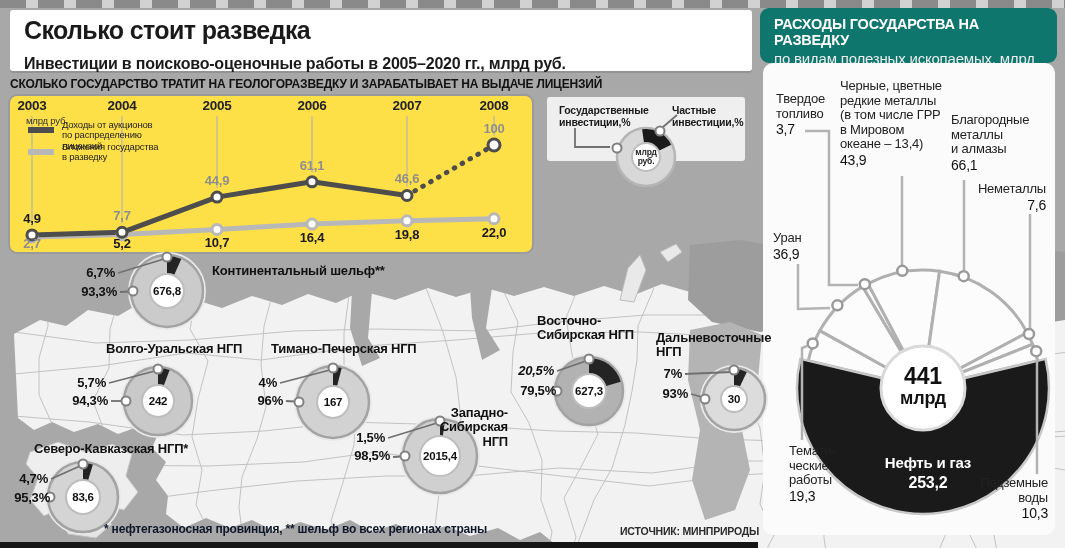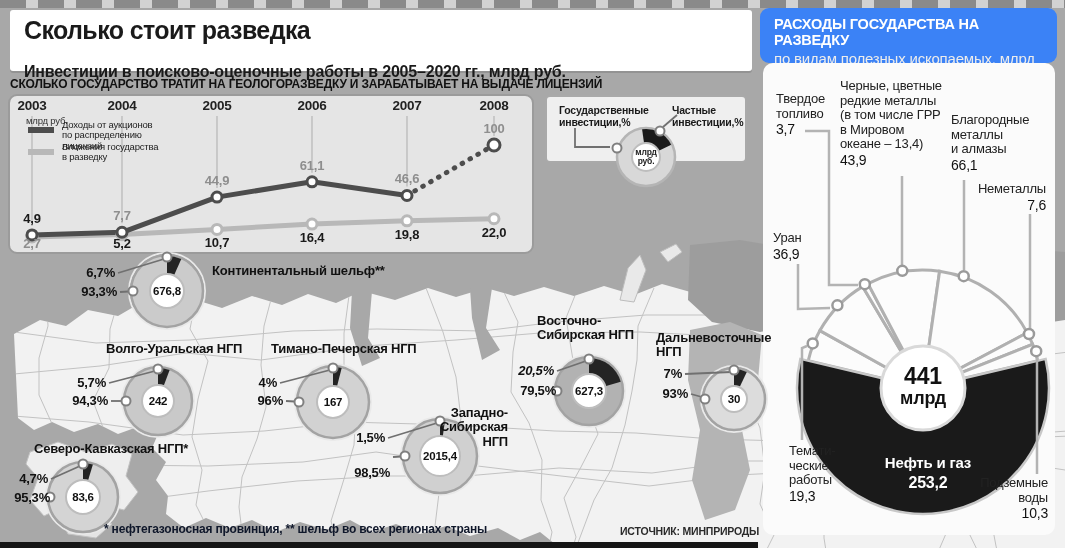--- a/index.html
+++ b/index.html
@@ -4,30 +4,30 @@
 <style>
   html,body{margin:0;padding:0;background:#777;}
   #canvas{position:relative;width:1065px;height:548px;overflow:hidden;background:#a8a8a8;
           font-family:"Liberation Sans",sans-serif;color:#1a1a1a;letter-spacing:-0.2px;}
   .abs{position:absolute;}
   #top-strip{left:0;top:0;width:1065px;height:8px;
      background:repeating-linear-gradient(90deg,#8a8a8a 0 26px,#d2d2d2 26px 38px);}
   #title-box{left:10px;top:10px;width:742px;height:61px;background:#fff;border-radius:3px;
      padding:6px 14px;box-sizing:border-box;box-shadow:0 2px 0 rgba(0,0,0,.12);}
   #page-title{font-size:25px;font-weight:800;letter-spacing:-0.6px;}
-  #page-subtitle{font-size:16px;font-weight:600;margin-top:18px;}
+  #page-subtitle{font-size:16px;font-weight:600;margin-top:10px;}
   #kicker{left:10px;top:77px;width:740px;font-size:12px;font-weight:700;color:#111;}
-  #chart-panel{left:8px;top:94px;width:526px;height:160px;background:#e5e5e5;
+  #chart-panel{left:8px;top:94px;width:526px;height:160px;background:#fde047;
      border:2px solid #9b9b9b;border-radius:9px;box-sizing:border-box;}
   #chart-svg{display:block;}
   .chart-leg{position:absolute;font-size:9.5px;line-height:1.08;color:#222;width:100px;}
   #legend-box{left:545px;top:95px;width:202px;height:68px;background:#efefef;
      border:2px solid #a9a9a9;border-radius:5px;box-sizing:border-box;}
   .leg-label{position:absolute;font-size:10.5px;font-weight:600;line-height:1.15;white-space:pre-line;}
-  #rp-header{left:760px;top:8px;width:297px;height:55px;background:#3b82f6;border-radius:9px;
+  #rp-header{left:760px;top:8px;width:297px;height:55px;background:#0f766e;border-radius:9px;
      color:#fff;padding:8px 14px;box-sizing:border-box;}
   #rp-title{font-size:14.5px;font-weight:700;letter-spacing:-0.2px;}
   #rp-subtitle{font-size:15px;color:#ececec;margin-top:2px;}
   #right-panel{left:763px;top:63px;width:292px;height:472px;background:#fbfbfb;border-radius:10px;}
   svg.layer{position:absolute;left:0;top:0;pointer-events:none;}
   .rgn-name{position:absolute;font-size:13px;font-weight:700;white-space:pre-line;line-height:1.1;color:#111;}
   .pct{position:absolute;font-size:13px;font-weight:700;text-align:right;color:#111;}
   .bp-label{position:absolute;font-size:13px;font-weight:500;line-height:1.12;color:#222;white-space:pre-line;}
   .bp-label .val{font-size:14px;font-weight:400;margin-top:1px;color:#111;}
   #footnote{left:104px;top:522px;font-size:12px;font-weight:600;color:#0f172a;}
@@ -277,21 +277,21 @@
       <div class="pct" style="left: 45px; top: 284px; width: 72px;">93,3%</div>
       <div class="rgn-name" style="left: 106px; top: 342px; width: 170px; text-align: left;">Волго-Уральская НГП</div>
       <div class="pct" style="left: 36px; top: 375px; width: 70px;">5,7%</div>
       <div class="pct" style="left: 36px; top: 393px; width: 72px;">94,3%</div>
       <div class="rgn-name" style="left: 271px; top: 342px; width: 170px; text-align: left;">Тимано-Печерская НГП</div>
       <div class="pct" style="left: 207px; top: 375px; width: 70px;">4%</div>
       <div class="pct" style="left: 211px; top: 393px; width: 72px;">96%</div>
       <div class="rgn-name" style="left: 398px; top: 406px; width: 110px; text-align: right;">Западно-Сибирская
 НГП</div>
       <div class="pct" style="left: 315px; top: 430px; width: 70px;">1,5%</div>
-      <div class="pct" style="left: 318px; top: 465px; width: 72px;">98,5%</div>
+      <div class="pct" style="left: 318px; top: 448px; width: 72px;">98,5%</div>
       <div class="rgn-name" style="left: 537px; top: 314px; width: 120px; text-align: left;">Восточно-
 Сибирская НГП</div>
       <div class="pct" style="left: 484px; top: 363px; width: 70px; font-style: italic;">20,5%</div>
       <div class="pct" style="left: 484px; top: 383px; width: 72px;">79,5%</div>
       <div class="rgn-name" style="left: 656px; top: 331px; width: 115px; text-align: left;">Дальневосточные
 НГП</div>
       <div class="pct" style="left: 612px; top: 366px; width: 70px;">7%</div>
       <div class="pct" style="left: 616px; top: 386px; width: 72px;">93%</div>
       <div class="rgn-name" style="left: 34px; top: 442px; width: 160px; text-align: left;">Северо-Кавказская НГП*</div>
       <div class="pct" style="left: 2px; top: 471px; width: 46px;">4,7%</div>

